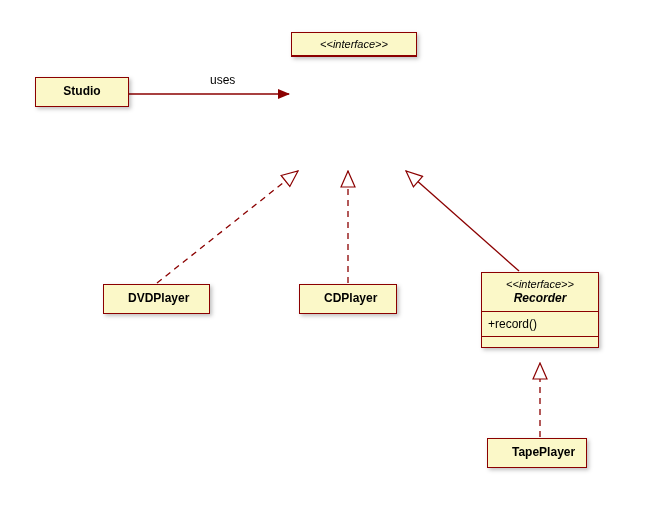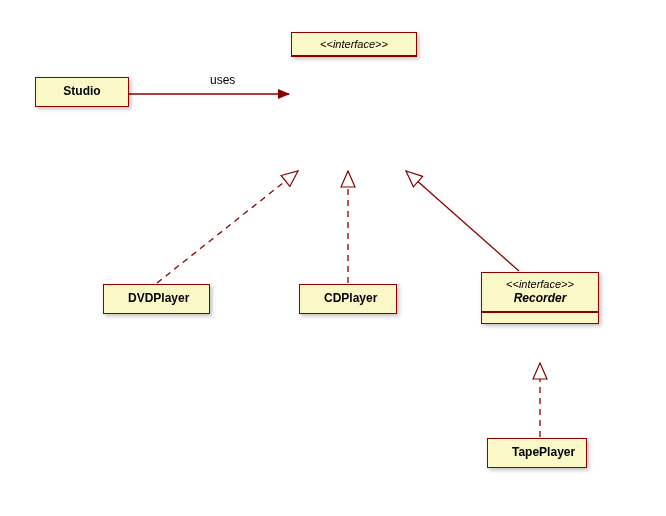--- a/index.html
+++ b/index.html
@@ -110,19 +110,22 @@
 <div class="uml-box" style="left:299px; top:284px; width:98px;">
   <div class="simple-title">CDPlayer</div>
 </div>
 
 <div class="uml-box" style="left:481px; top:272px; width:118px;">
   <div class="uml-title">
     <div class="stereo">&lt;&lt;interface&gt;&gt;</div>
     <div class="name">Recorder</div>
   </div>
   <div class="uml-sep"></div>
+  <div class="uml-ops">
+    <div>+record()</div>
+  </div>
   <div class="uml-sep"></div>
   <div style="height:10px;"></div>
 </div>
 
 <div class="uml-box" style="left:487px; top:438px; width:100px;">
   <div class="simple-title">TapePlayer</div>
 </div>
 
 </body></html>

